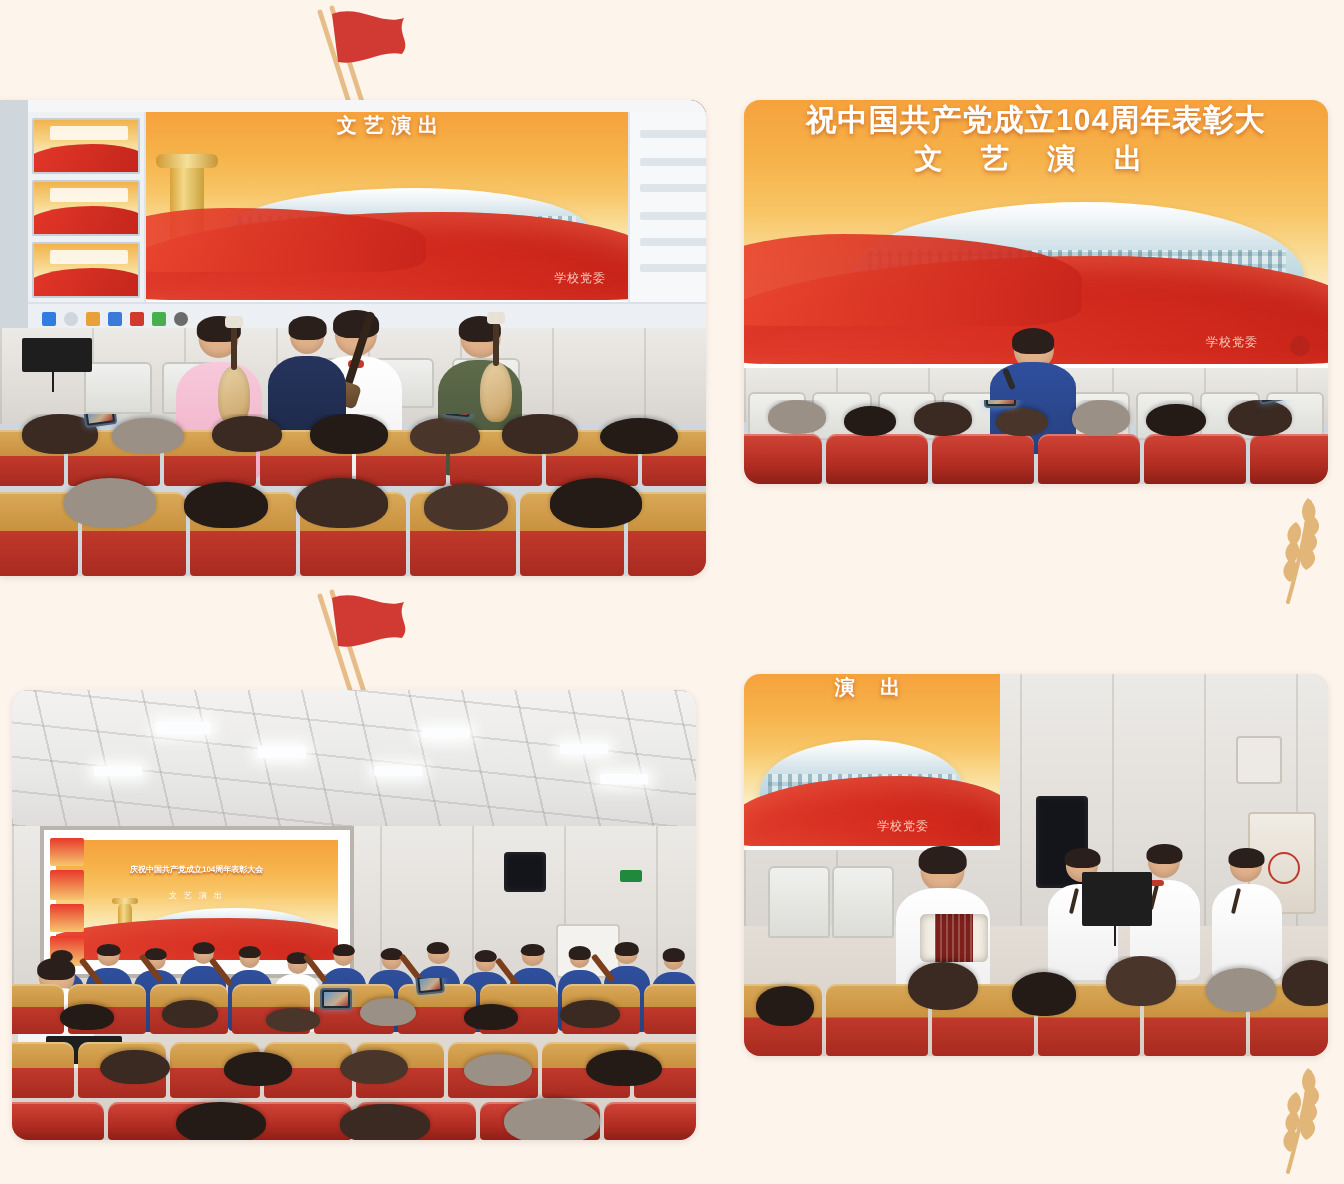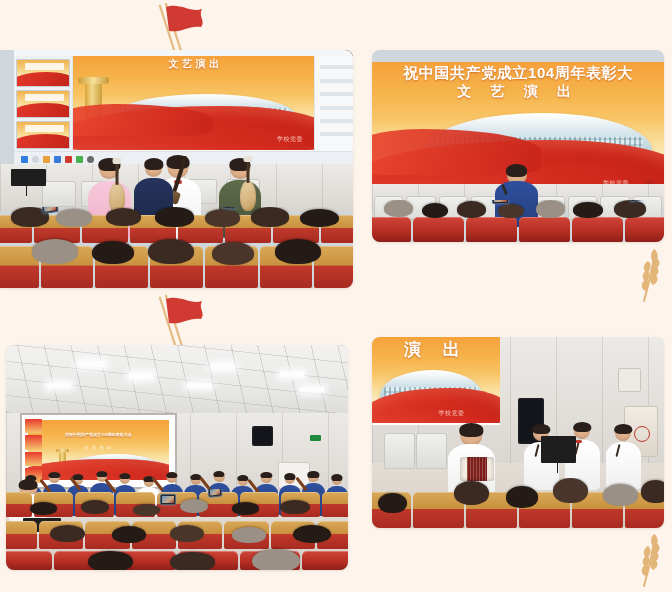--- a/index.html
+++ b/index.html
@@ -596,21 +596,21 @@
         <div class="head dark" style="left:78%; top:40%; width:13%; height:30%;"></div>
         <div class="phone" style="left:12%; top:-6%; width:14px; height:9px; transform:rotate(-8deg);"></div>
         <div class="phone" style="left:63%; top:-10%; width:12px; height:8px; transform:rotate(6deg);"></div>
       </div>
     </div>
   </div>
 
   <div class="photo" style="left:372px; top:50px; width:292px; height:192px;">
     <div class="scene">
 
-      <div class="led" style="left:0; right:0; top:12px; height:70%;">
+      <div class="led" style="left:0; right:0; top:0; height:70%;">
         <div class="building" style="left:18%; right:4%; bottom:22%; height:40%;"></div>
         <div class="ribbon" style="height:40%;"></div>
         <div class="ribbon2"></div>
         <div class="slidetext" style="font-size:15px; top:1%;">
           <span>祝中国共产党成立104周年表彰大</span>
           <span class="l2" style="font-size:14px;">文  艺  演  出</span>
         </div>
         <div class="stamp" style="right:12%; bottom:6%;">学校党委</div>
         <div style="position:absolute; right:3%; bottom:5%; width:10px; height:10px;
                     border-radius:50%; background:#b3241a; opacity:.8;"></div>
@@ -872,21 +872,21 @@
 
   <div class="photo" style="left:372px; top:337px; width:292px; height:191px;">
     <div class="scene">
       <div class="wall" style="top:0; height:72%;">
         <div class="panels"></div>
       </div>
 
       <div class="led" style="left:0; top:0; width:44%; height:46%;">
         <div class="building" style="left:6%; right:14%; bottom:20%; height:42%;"></div>
         <div class="ribbon" style="height:40%;"></div>
-        <div class="slidetext" style="font-size:17px; top:2%; letter-spacing:.5em;">演  出</div>
+        <div class="slidetext" style="font-size:10px; top:2%; letter-spacing:.5em;">演  出</div>
         <div class="stamp" style="right:28%; bottom:8%;">学校党委</div>
       </div>
 
       <div style="position:absolute; right:8%; top:16%; width:7%; height:12%;
                   background:#edeae5; border:1px solid #c9c4bc; border-radius:2px;"></div>
       <div class="podium" style="right:2%; top:36%; width:11%; height:26%;"></div>
       <div class="speaker" style="left:50%; top:32%; width:9%; height:24%;"></div>
 
       <div class="floor" style="height:34%;"></div>
 

